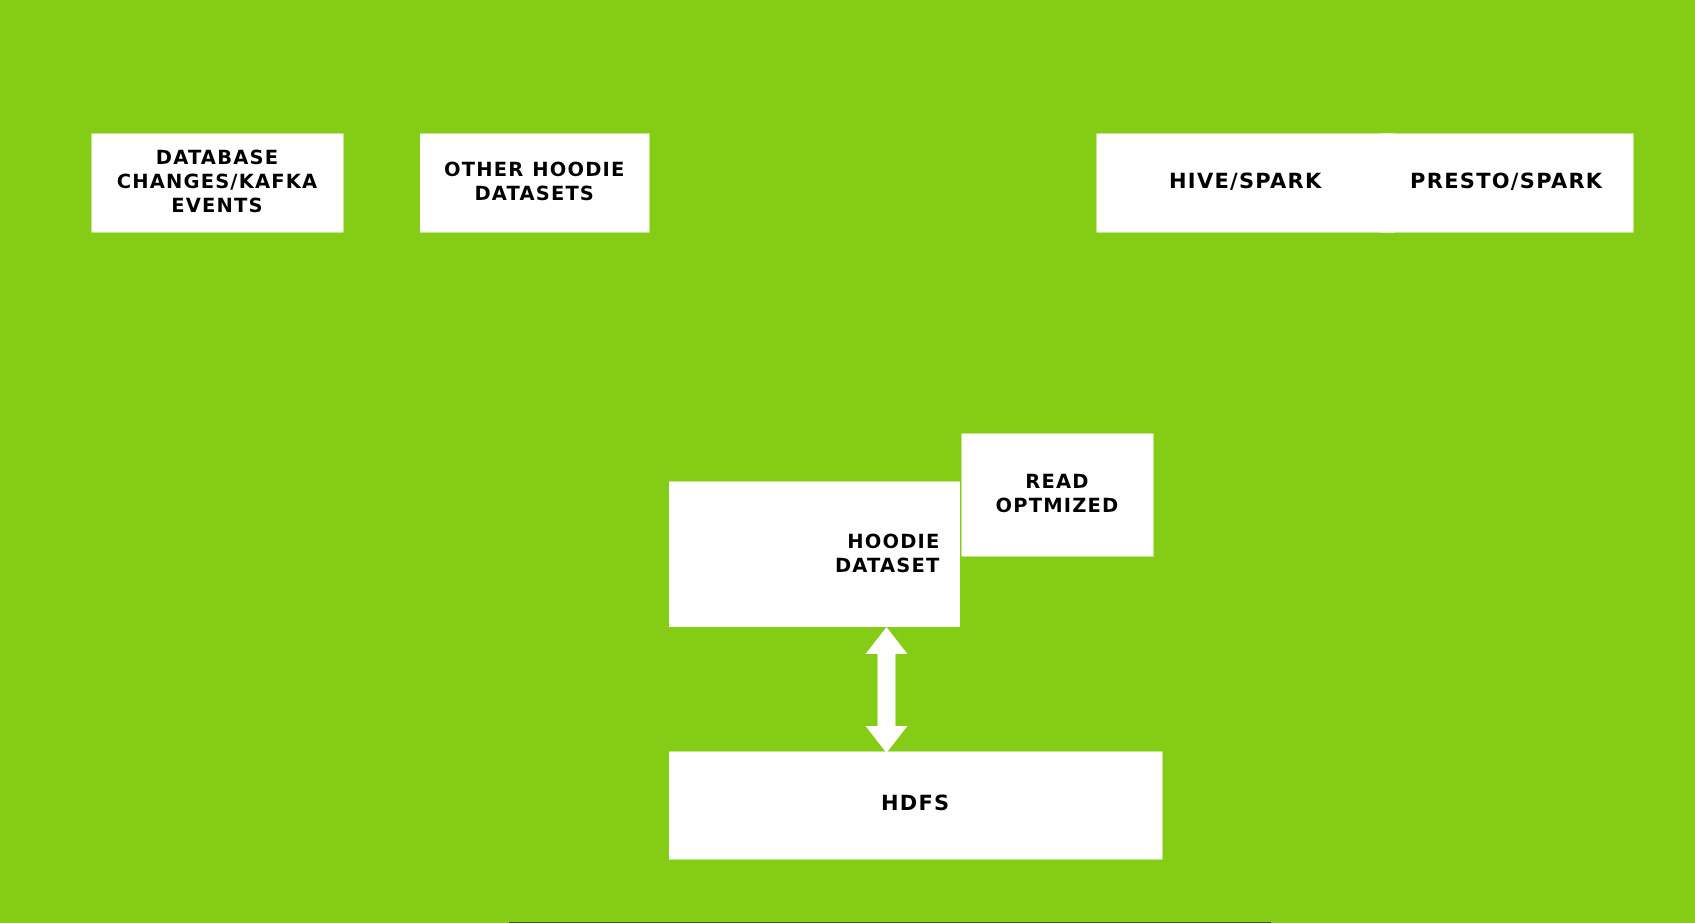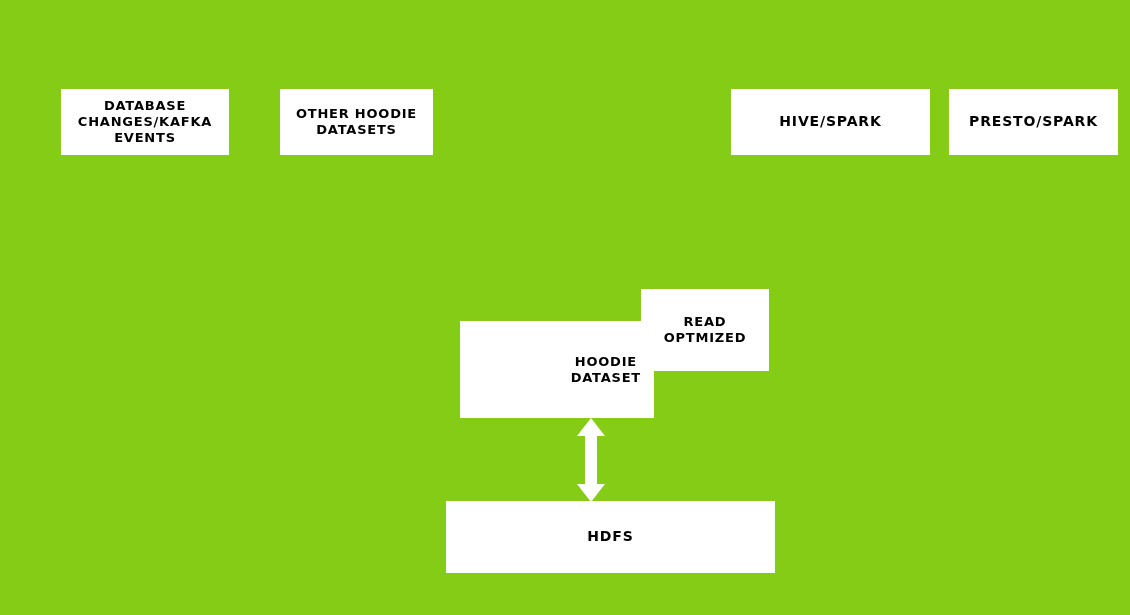--- a/index.html
+++ b/index.html
@@ -33,26 +33,27 @@
     white-space: pre-line;
   }
   .node-lg { font-size: 14px; }
 
   
   #node-db-changes  { left: 61px;  top: 89px;  width: 168px; height: 66px; }
   #node-other-hoodie{ left: 280px; top: 89px;  width: 153px; height: 66px; }
 
   
   #node-hive-spark  { left: 731px; top: 89px;  width: 199px; height: 66px; }
-  #node-presto-spark{ left: 920px; top: 89px;  width: 169px; height: 66px; margin-left: 29px; }
+  #node-presto-spark{ left: 920px; top: 89px;  width: 169px; height: 66px; }
 
   
   #node-hoodie-dataset {
-    left: 460px; top: 321px; width: 194px; height: 97px;
+    left: 446px; top: 321px; width: 194px; height: 97px;
     justify-content: flex-end;
+    text-align: right;
     padding-right: 13px;
   }
 
   
   #node-read-optimized { left: 641px; top: 289px; width: 128px; height: 82px; }
   #node-real-time      { left: 641px; top: 373px; width: 128px; height: 76px; }
 
   
   #node-hdfs { left: 446px; top: 501px; width: 329px; height: 72px; font-size: 14px; }
 

